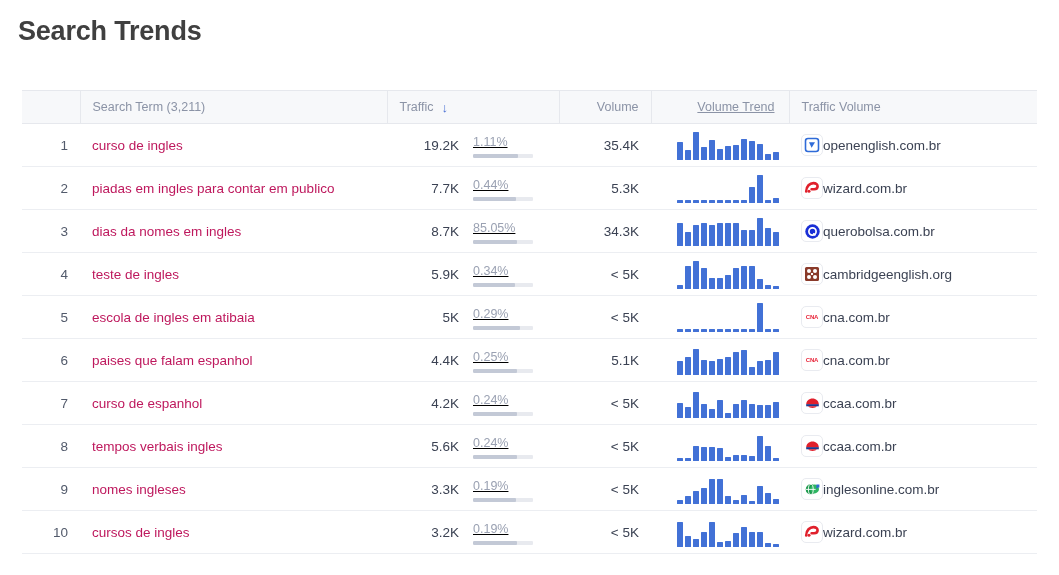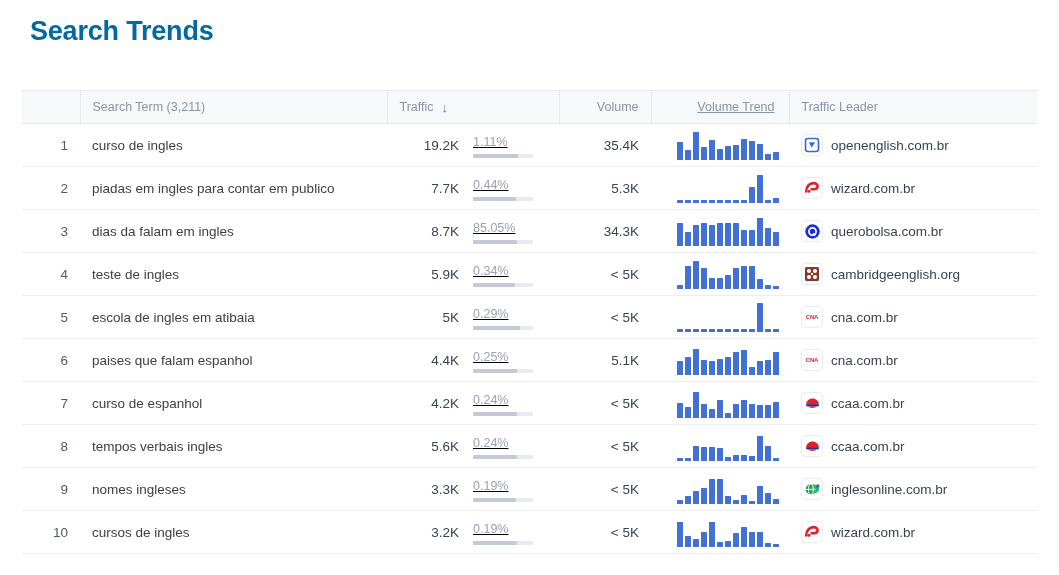--- a/index.html
+++ b/index.html
@@ -7,24 +7,24 @@
     margin: 0; padding: 0;
     width: 1059px; height: 575px;
     background: #ffffff;
     font-family: "Liberation Sans", sans-serif;
     -webkit-font-smoothing: antialiased;
   }
   #page { position: relative; width: 1059px; height: 575px; overflow: hidden; background:#fff; }
 
   .page-title {
     position: absolute;
-    left: 30px; top: 16px;
+    left: 18px; top: 16px;
     font-size: 27px;
     font-weight: bold;
-    color: #0369a1;
+    color: #404040;
     letter-spacing: -0.2px;
   }
 
   .table-wrap {
     position: absolute;
     left: 22px; top: 90px;
     width: 1015px;
   }
 
   table.trends {
@@ -75,21 +75,21 @@
 
   td.c-rank {
     text-align: right;
     color: #525a6b;
     font-size: 13.5px;
     padding-right: 14px;
     width: 58px;
   }
   td.c-term { width: 307px; padding-left: 12px; }
   .term-link {
-    color: #404040;
+    color: #be185d;
     font-size: 13.5px;
     text-decoration: none;
     cursor: pointer;
     white-space: nowrap;
   }
 
   td.c-traffic {
     width: 172px;
     padding: 0;
   }
@@ -156,21 +156,21 @@
     margin-left: auto;
   }
   .spark .bar {
     width: 6px;
     background: #4271d6;
     border-radius: 0.5px;
     min-height: 2px;
   }
 
   td.c-leader { width: 248px; padding-left: 14px; }
-  .leader-inner { display: flex; align-items: center; gap: 8px; }
+  .leader-inner { display: flex; align-items: center; gap: 0; }
   .fav {
     width: 22px; height: 22px;
     border-radius: 5px;
     background: #fff;
     border: 1px solid #e9ebf0;
     display: flex; align-items: center; justify-content: center;
     flex: 0 0 22px;
     overflow: hidden;
   }
   .leader-name { color: #3b4253; font-size: 13.5px; white-space: nowrap; }
@@ -193,21 +193,21 @@
 
   <div class="table-wrap">
     <table class="trends">
       <thead>
         <tr>
           <th class="th-rank"></th>
           <th class="th-term"><span>Search Term (3,211)</span></th>
           <th class="th-traffic"><span>Traffic</span><span class="sort-arrow">↓</span></th>
           <th class="th-volume"><span>Volume</span></th>
           <th class="th-trend"><span>Volume Trend</span></th>
-          <th class="th-leader"><span>Traffic Leader</span></th>
+          <th class="th-leader"><span>Traffic Volume</span></th>
         </tr>
       </thead>
       <tbody id="tbody">
           <tr>
             <td class="c-rank">1</td>
             <td class="c-term"><a class="term-link">curso de ingles</a></td>
             <td class="c-traffic">
               <div class="traffic-inner">
                 <div class="traffic-val">19.2K</div>
                 <div class="pct-block">
@@ -287,21 +287,21 @@
                     <path d="M3.2 12.4 C3.2 7 7 4.1 10.4 4.1 C13 4.1 14.6 5.6 14.6 7.3 C14.6 9.3 12.9 10.2 11.1 10.2 L8.6 10.2" fill="none" stroke="#e0202c" stroke-width="2.6" stroke-linecap="round"></path>
                     <circle cx="6.0" cy="12.2" r="1.5" fill="#e0202c"></circle>
                   </svg>
                 </span>
                 <span class="leader-name">wizard.com.br</span>
               </div>
             </td>
           </tr>
           <tr>
             <td class="c-rank">3</td>
-            <td class="c-term"><a class="term-link">dias da falam em ingles</a></td>
+            <td class="c-term"><a class="term-link">dias da nomes em ingles</a></td>
             <td class="c-traffic">
               <div class="traffic-inner">
                 <div class="traffic-val">8.7K</div>
                 <div class="pct-block">
                   <div class="pct-text">85.05%</div>
                   <div class="pct-track">
                     <div class="pct-fill" style="width: 73%;"></div>
                   </div>
                 </div>
               </div>

